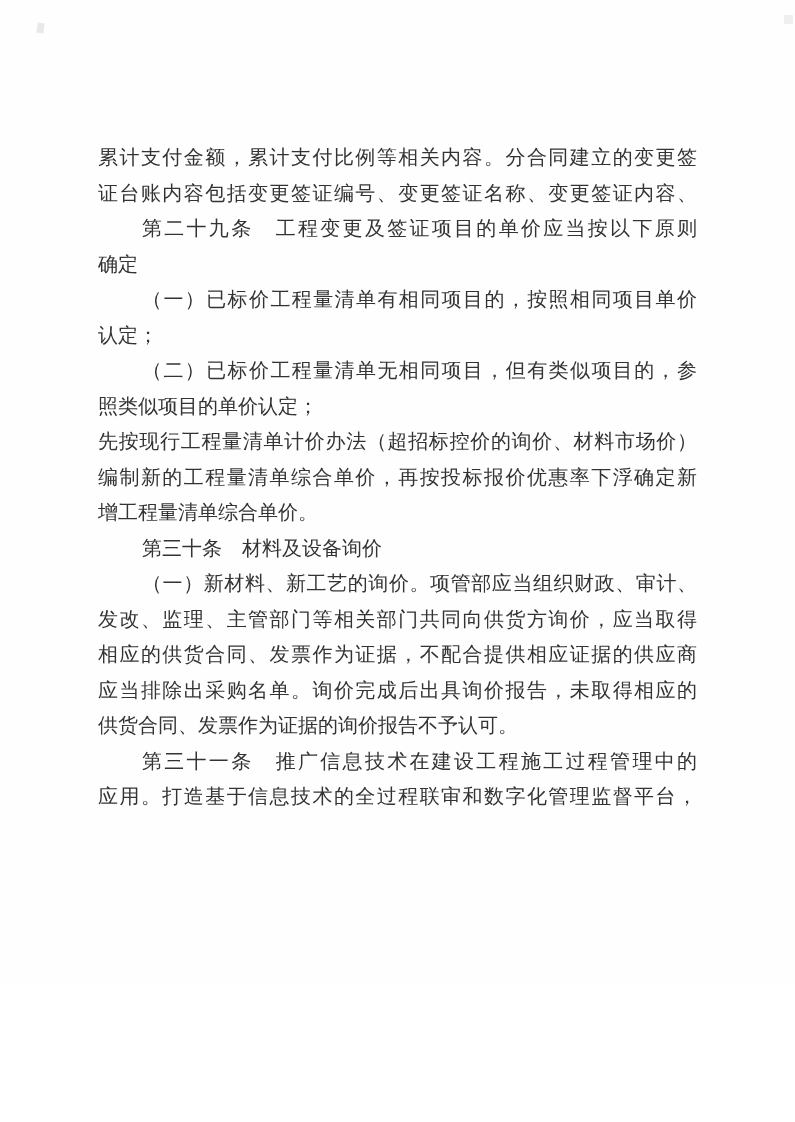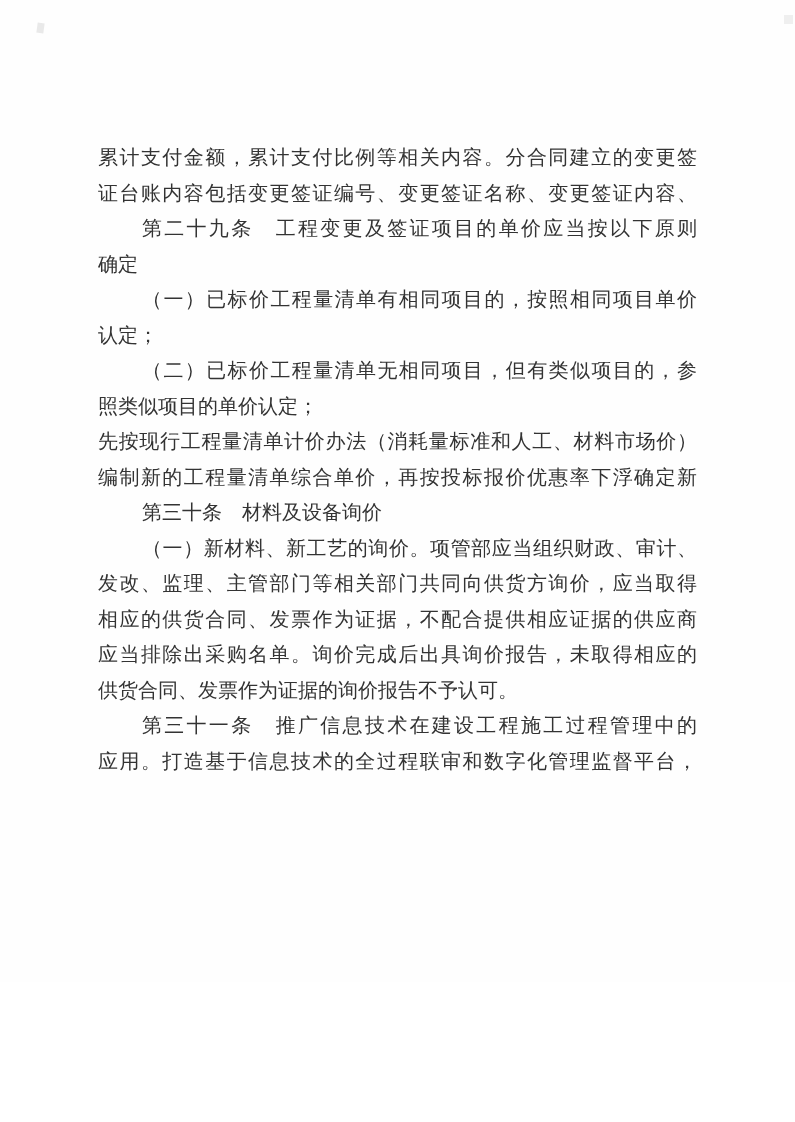--- a/index.html
+++ b/index.html
@@ -82,22 +82,23 @@
       <div class="ln j indent">（一）已标价工程量清单有相同项目的，按照相同项目单价</div>
       <div class="ln">认定；</div>
     </div>
 
     <div class="para">
       <div class="ln j indent">（二）已标价工程量清单无相同项目，但有类似项目的，参</div>
       <div class="ln">照类似项目的单价认定；</div>
     </div>
 
     <div class="para">
-      <div class="ln j">先按现行工程量清单计价办法（消耗量标准和人工、材料市场价）</div>
+      <div class="ln j">先按现行工程量清单计价办法（超招标控价的询价、材料市场价）</div>
       <div class="ln j">编制新的工程量清单综合单价，再按投标报价优惠率下浮确定新</div>
+      <div class="ln">增工程量清单综合单价。</div>
     </div>
 
     <div class="para">
       <div class="ln indent">第三十条　材料及设备询价</div>
     </div>
 
     <div class="para">
       <div class="ln j indent">（一）新材料、新工艺的询价。项管部应当组织财政、审计、</div>
       <div class="ln j">发改、监理、主管部门等相关部门共同向供货方询价，应当取得</div>
       <div class="ln j">相应的供货合同、发票作为证据，不配合提供相应证据的供应商</div>

